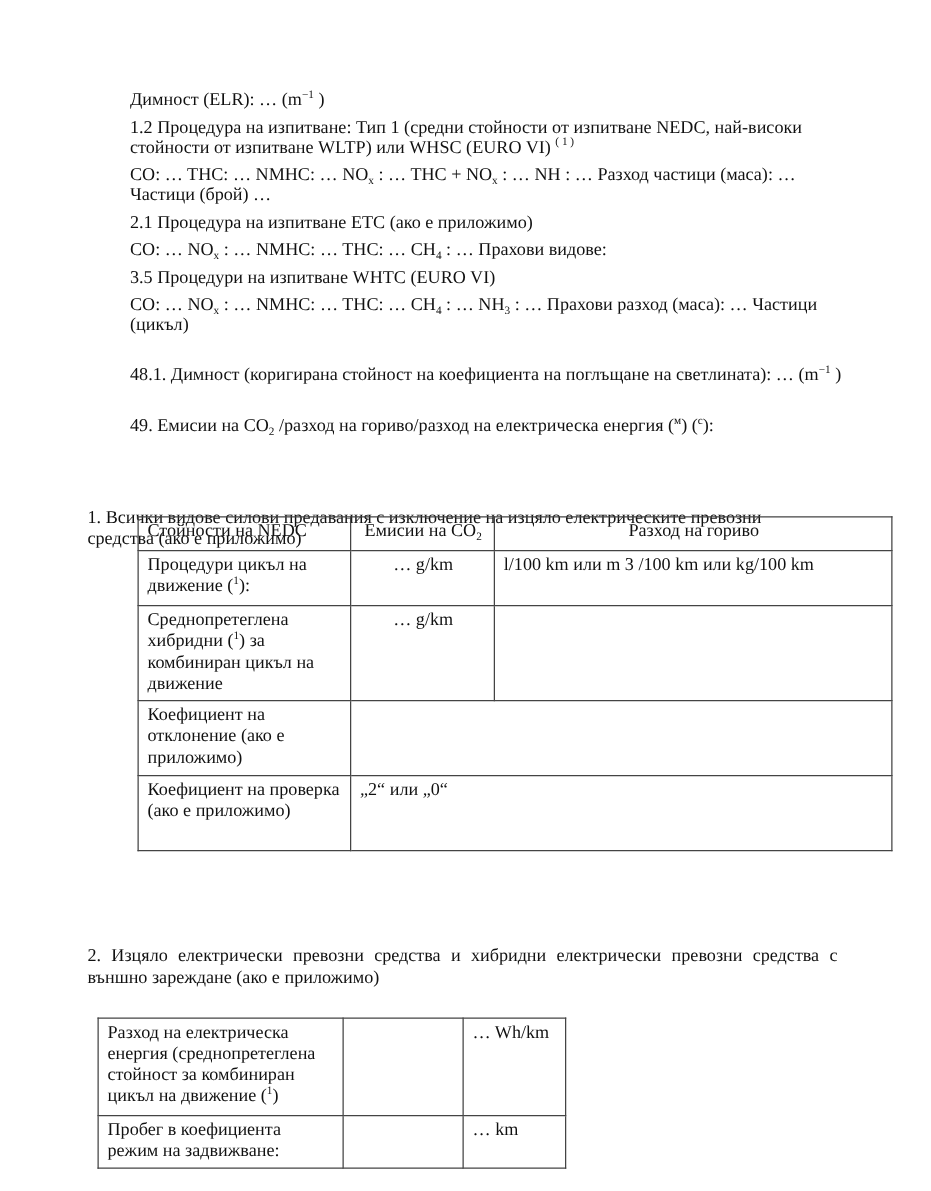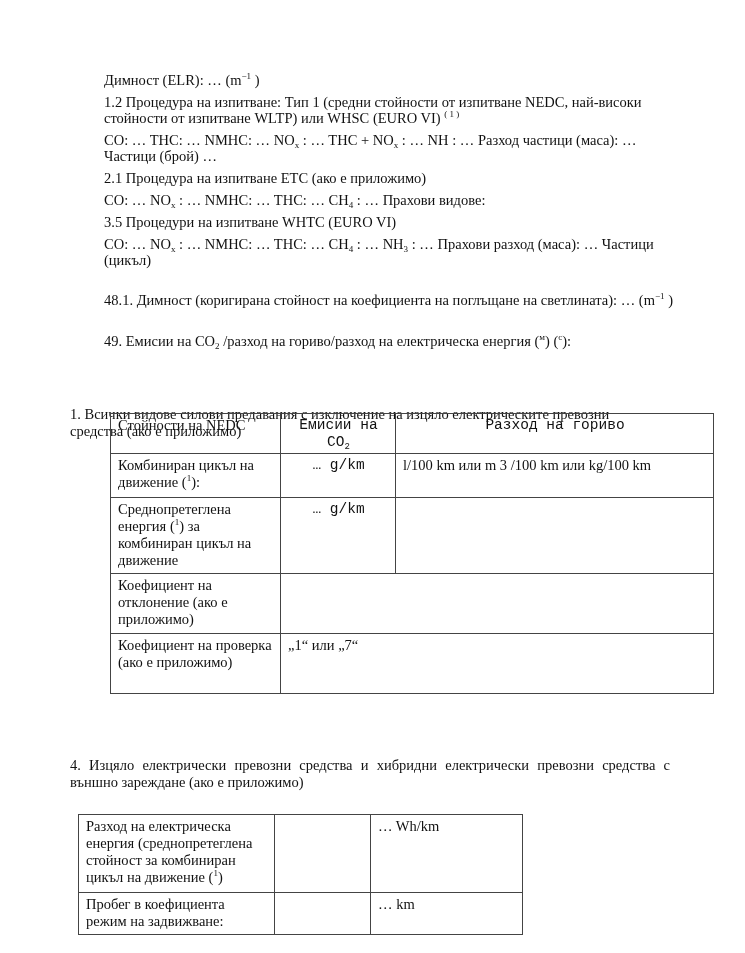--- a/index.html
+++ b/index.html
@@ -11,21 +11,21 @@
   .line { position: absolute; left: 0; white-space: nowrap; line-height: 17px; margin-left: 34px; }
   .para { position: absolute; left: 0; width: 600px; line-height: 17px; }
   .justify { text-align: justify; text-align-last: left; }
   sup { font-size: 9px; vertical-align: 6px; line-height: 0; }
   sub { font-size: 9px; vertical-align: -3px; line-height: 0; }
   table { position: absolute; border-collapse: collapse; }
   td {
     border: 1px solid #444; vertical-align: top; padding: 3px 6px 2px 7px;
     line-height: 17px; font-size: 14.5px;
   }
-  .c { text-align: center; font-family: Liberation Mono, monospace; }
+  .c { text-align: center; }
 </style>
 </head>
 <body>
 
 <div class="page">
 
   <div class="line" style="top:72px">
     <span>Димност (ELR): … (m</span><sup>−1</sup><span> )</span>
   </div>
 
@@ -66,43 +66,43 @@
         <col style="width:115px">
         <col>
       </colgroup>
     <tbody>
         <tr style="height:27px">
       <td>Стойности на NEDC</td>
       <td class="c"><span>Емисии на CO</span><sub>2</sub></td>
       <td class="c">Разход на гориво</td>
     </tr>
     <tr style="height:44px">
-      <td><span>Комбиниран цикъл на движение (</span><sup>1</sup><span>):</span></td>
+      <td><span>Процедури цикъл на движение (</span><sup>1</sup><span>):</span></td>
       <td class="c">… g/km</td>
       <td>l/100 km или m 3 /100 km или kg/100 km</td>
     </tr>
     <tr style="height:76px">
-      <td><span>Среднопретеглена енергия (</span><sup>1</sup><span>) за комбиниран цикъл на движение</span></td>
+      <td><span>Среднопретеглена хибридни (</span><sup>1</sup><span>) за комбиниран цикъл на движение</span></td>
       <td class="c">… g/km</td>
       <td></td>
     </tr>
     <tr style="height:60px">
       <td>Коефициент на отклонение (ако е приложимо)</td>
       <td colspan="2"></td>
     </tr>
     <tr style="height:60px">
       <td>Коефициент на проверка (ако е приложимо)</td>
-      <td colspan="2">„1“ или „7“</td>
+      <td colspan="2">„2“ или „0“</td>
     </tr>
   </tbody>
     </table>
 
-  <div class="para justify" style="top:757px; width:600px;">4. Изцяло електрически превозни средства и хибридни електрически превозни средства с външно зареждане (ако е приложимо)</div>
+  <div class="para justify" style="top:757px; width:600px;">2. Изцяло електрически превозни средства и хибридни електрически превозни средства с външно зареждане (ако е приложимо)</div>
 
-  <table style="top:814px; left:8px; width:445px;">
+  <table style="top:814px; left:8px; width:375px;">
     <colgroup>
         <col style="width:196px">
         <col style="width:96px">
         <col>
       </colgroup>
     <tbody>
         <tr style="height:78px">
       <td><span>Разход на електрическа енергия (среднопретеглена стойност за комбиниран цикъл на движение (</span><sup>1</sup><span>)</span></td>
       <td></td>
       <td>… Wh/km</td>

